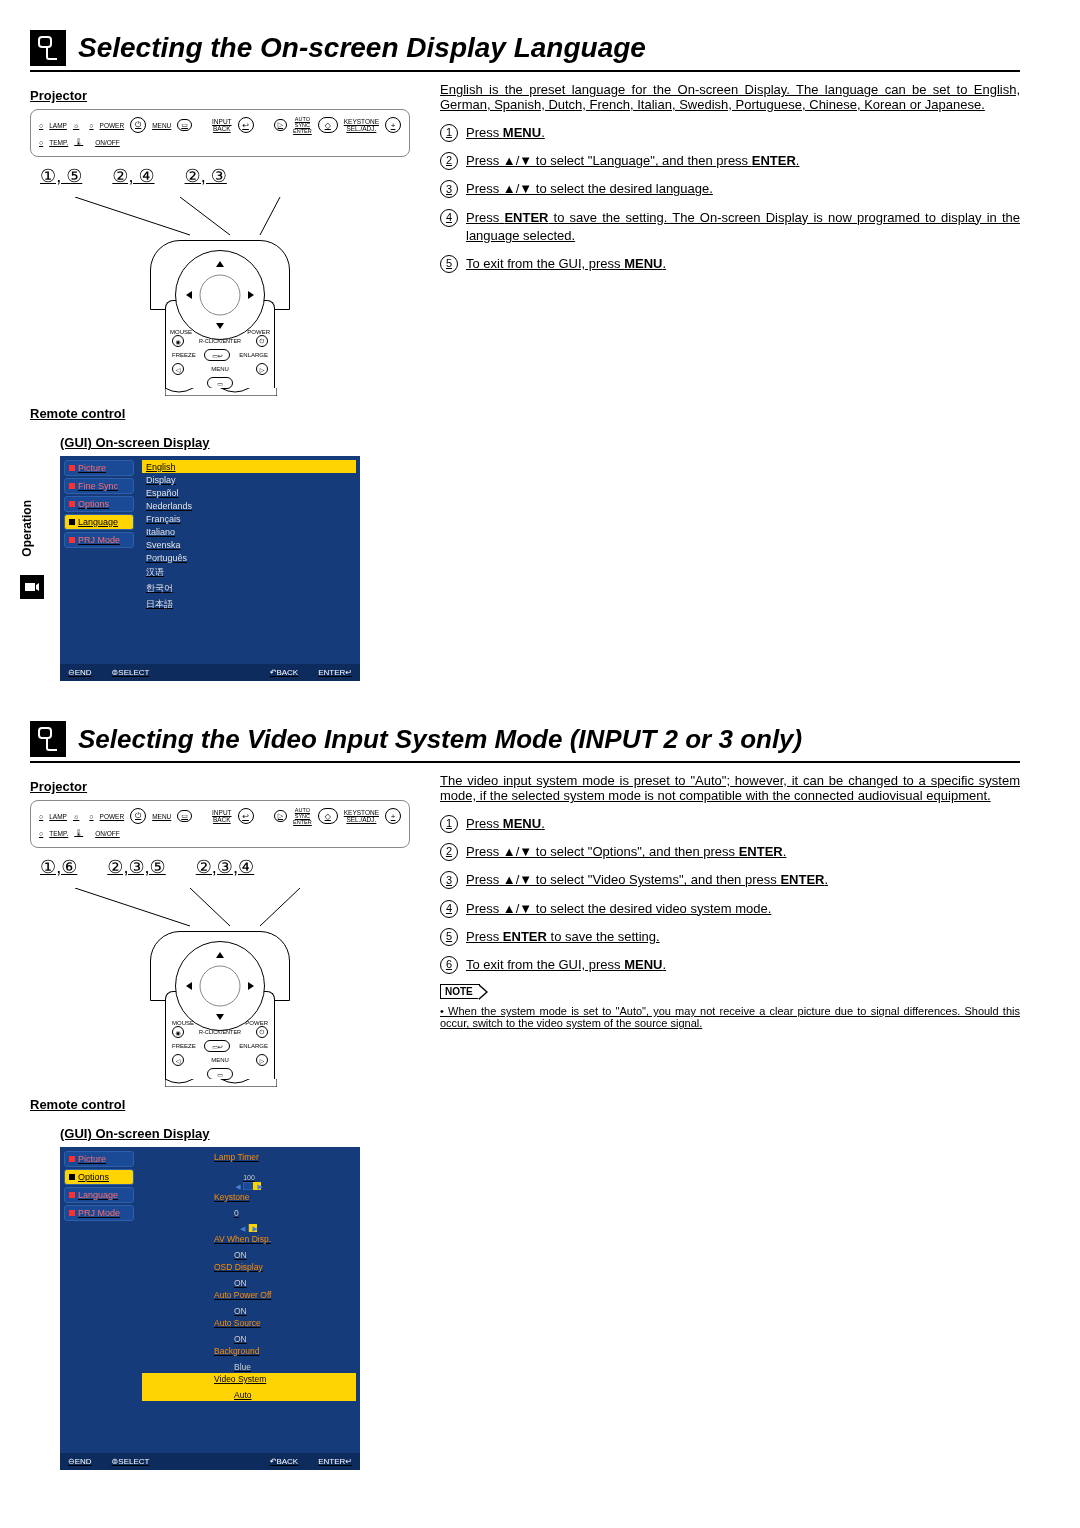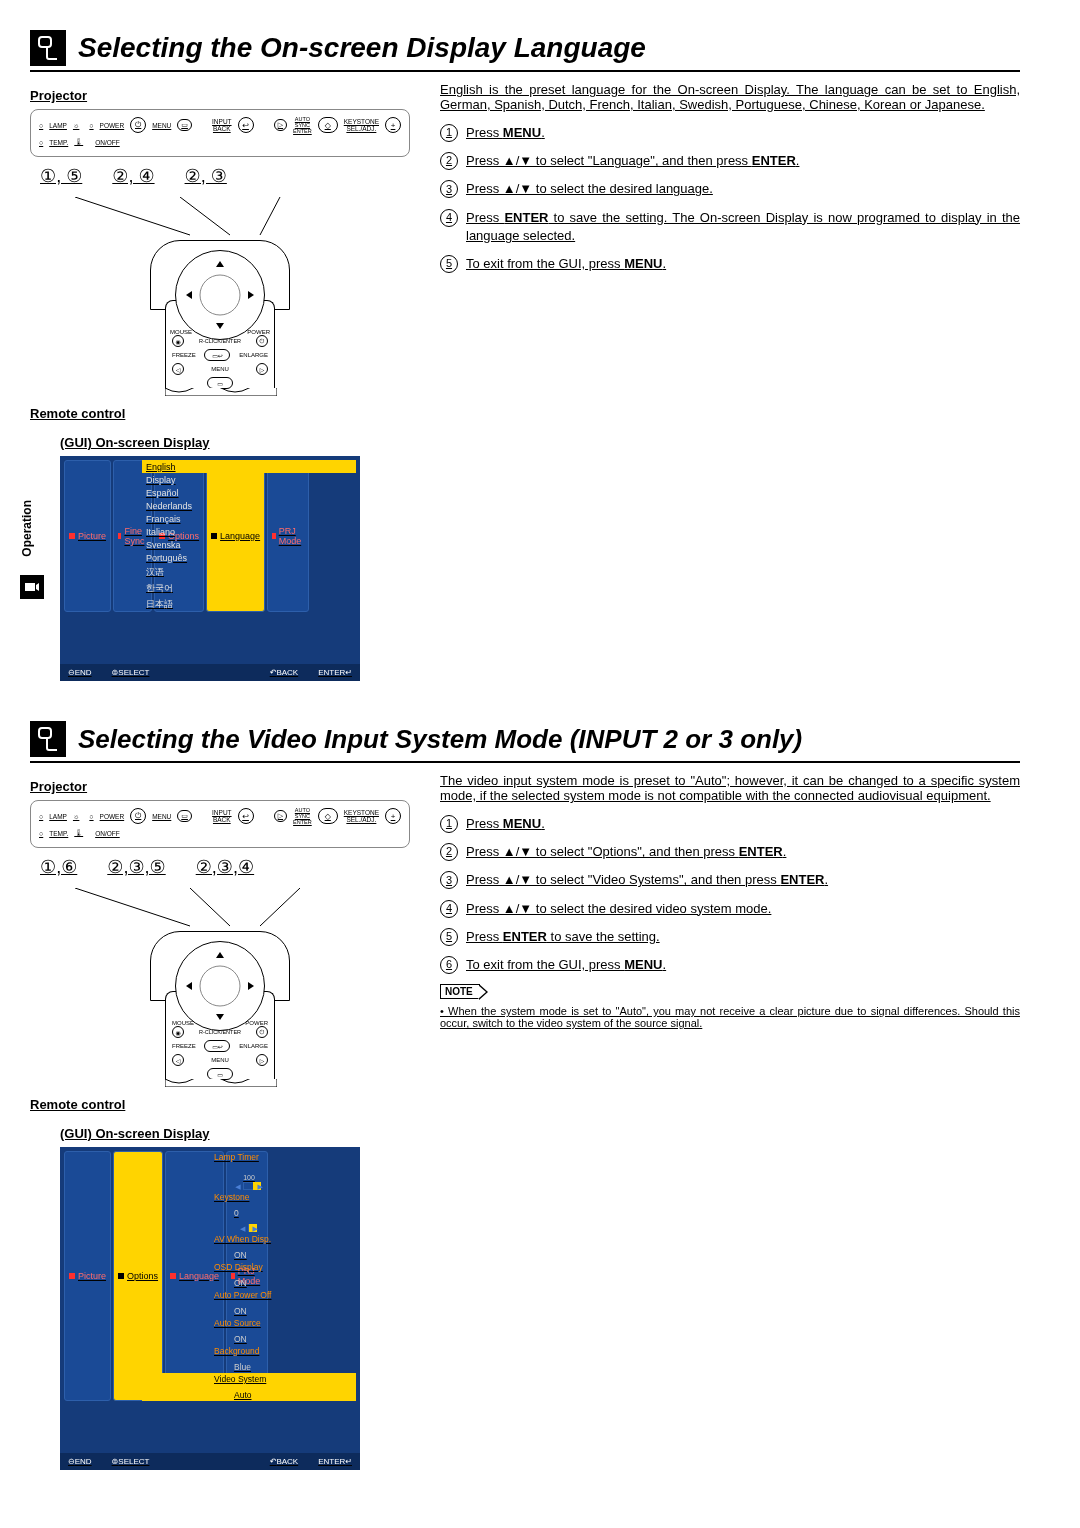--- a/index.html
+++ b/index.html
@@ -66,21 +66,21 @@
   .rb-row { display:flex; justify-content:space-between; align-items:center; margin-bottom:2px; }
   .rb-mini { width:12px; height:12px; border:1px solid #000; border-radius:50%; font-size:6px; display:flex; align-items:center; justify-content:center; }
   .rb-oval { width:26px; height:12px; border:1px solid #000; border-radius:6px; display:flex; align-items:center; justify-content:center; font-size:6px; }
   .wavy { border-bottom: none; }
   .remote-labels { position:absolute; font-size:6px; }
   .lbl-mouse { top:88px; left:48px; }
   .lbl-power { top:88px; right:48px; }
   
   .gui { background:#153b7a; color:#fff; font-size:9px; width:300px; }
   .gui-body { display:flex; min-height:130px; }
-  .gui-sidebar { background:#153b7a; padding:4px; display:flex; flex-direction:row; gap:2px; width:78px; }
+  .gui-sidebar { background:#153b7a; padding:4px; display:flex; flex-direction:column; gap:2px; width:78px; }
   .gui-tab { background:#1a4a96; border:1px solid #2d5fab; border-radius:3px; padding:2px 4px; display:flex; align-items:center; gap:3px; }
   .gui-tab.active { background:#ffd400; color:#000; }
   .gui-list { flex:1; padding:4px; }
   .gui-item { color:#e0e0e0; padding:1.5px 4px; }
   .gui-item.hl { background:#ffd400; color:#000; }
   .gui-footer { background:#0d2b5c; display:flex; gap:20px; padding:4px 8px; font-size:8px;margin-top:48px; }
   
   .gui2-main { flex:1; padding:4px; }
   .gui2-row { display:flex; gap:6px; padding:1px 4px; align-items:center;flex-direction:column; }
   .gui2-row.hl { background:#ffd400; color:#000; }

